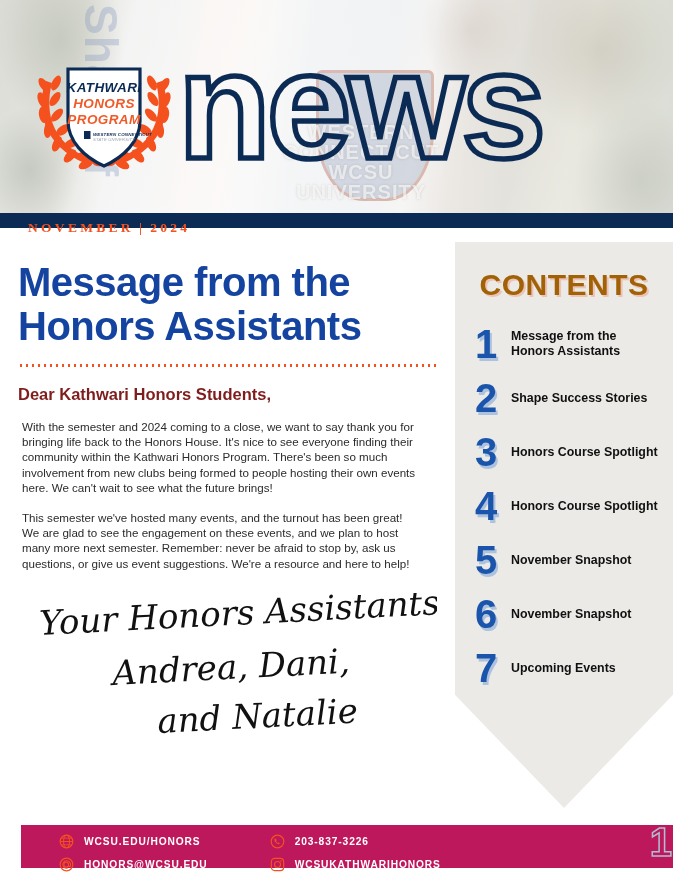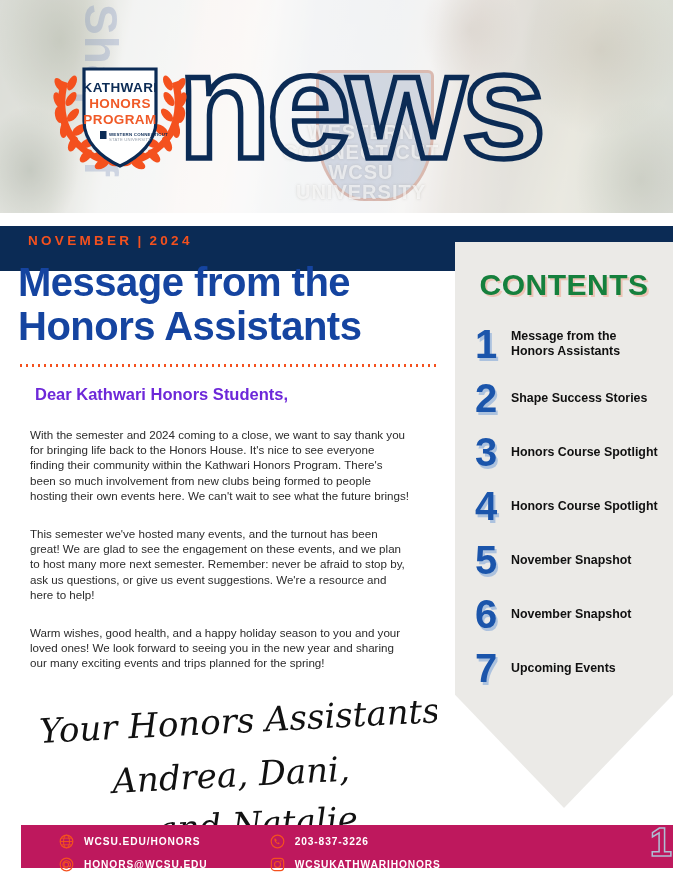--- a/index.html
+++ b/index.html
@@ -99,22 +99,22 @@
     letter-spacing: -4px;
     fill: none;
     stroke: #0b2b55;
     stroke-width: 5.5;
     paint-order: stroke;
   }
 
   
   .logo {
     position: absolute;
-    left: 40px; top: 45px;
-    width: 160px; height: 130px;
+    left: 24px; top: 45px;
+    width: 160px; height: 130px; font-style: italic;
   }
   .logo svg { display:block; }
   .logo-txt-k {
     font-family: "Liberation Sans", sans-serif;
     font-size: 13.5px; font-weight: 700; fill: #0b2b55; letter-spacing: .4px;
   }
   .logo-txt-o {
     font-family: "Liberation Sans", sans-serif;
     font-size: 13.5px; font-weight: 700; fill: #f05a28; letter-spacing: .4px;
   }
@@ -123,23 +123,24 @@
     font-size: 4.4px; font-weight: 700; fill: #0b2b55; letter-spacing: .2px;
   }
   .logo-txt-tiny2 {
     font-family: "Liberation Sans", sans-serif;
     font-size: 4.2px; font-weight: 400; fill: #9aa3ae; letter-spacing: .2px;
   }
 
   
   .datebar {
     position: absolute;
-    left: 0; top: 226px;
-    width: 673px; height: 45px;
+    left: 0; top: 213px;
+    width: 673px; height: 15px;
     background: #0b2b55;
+    font-family: Liberation Serif, serif;
   }
   .datebar-text {
     position: absolute;
     left: 28px; top: 7px;
     font-size: 13.5px;
     font-weight: 700;
     letter-spacing: 3.3px;
     color: #f4511e;
     white-space: nowrap;
   }
@@ -163,27 +164,27 @@
   }
   .divider-dots {
     margin: 16px 18px 0 18px;
     height: 3px;
     background-image: radial-gradient(circle, #f4511e 1.4px, transparent 1.5px);
     background-size: 6px 3px;
     background-repeat: repeat-x;
   }
   .salutation {
     margin: 0;
-    padding: 18px 18px 0 35px;
+    padding: 18px 18px 0 18px;
     font-size: 16.5px;
     font-weight: 700;
-    color: #6d28d9;
+    color: #7f1d1d;
   }
   .body-copy {
-    margin: 12px;
+    margin: 4px;
     padding: 11px 33px 0 18px;
     font-size: 11.6px;
     line-height: 15.2px;
     color: #2b2b2b;
   }
   .signature {
     margin: 0;
     padding: 18px 18px 0 18px;
   }
   .signature svg { display:block; width: 100%; height: 150px; }
@@ -203,21 +204,21 @@
     background: #ebeae7;
     clip-path: polygon(0 0, 100% 0, 100% 80%, 50% 100%, 0 80%);
   }
   .contents-title {
     margin: 0;
     padding: 26px 0 0 0;
     text-align: center;
     font-size: 30px;
     font-weight: 800;
     letter-spacing: 0.5px;
-    color: #15803d;
+    color: #a16207;
     text-shadow: 2px 2px 0 rgba(244,81,30,0.25);
   }
   .toc {
     margin: 0;
     padding: 22px 14px 0 20px;
     list-style: none;
   }
   .toc-item {
     display: flex;
     align-items: center;
@@ -358,21 +359,20 @@
     <span>NOVEMBER</span><span class="sep">|</span><span>2024</span>
   </div>
 </div>
 
 <div class="main">
   <h1 class="headline">Message from the Honors Assistants</h1>
   <div class="divider-dots"></div>
   <p class="salutation">Dear Kathwari Honors Students,</p>
   <p class="body-copy">With the semester and 2024 coming to a close, we want to say thank you for bringing life back to the Honors House. It's nice to see everyone finding their community within the Kathwari Honors Program. There's been so much involvement from new clubs being formed to people hosting their own events here. We can't wait to see what the future brings!</p>
   <p class="body-copy">This semester we've hosted many events, and the turnout has been great! We are glad to see the engagement on these events, and we plan to host many more next semester. Remember: never be afraid to stop by, ask us questions, or give us event suggestions. We're a resource and here to help!</p>
-  <p class="body-copy">Warm wishes, good health, and a happy holiday season to you and your loved ones! We look forward to seeing you in the new year and sharing our many exciting events and trips planned for the spring!</p>
 
   <div class="signature">
     <svg viewBox="0 0 400 150" preserveAspectRatio="xMinYMin meet" aria-hidden="true">
       <text class="sig-text" x="22" y="42" transform="rotate(-3 22 42)">Your Honors Assistants</text>
       <text class="sig-text" x="95" y="92" transform="rotate(-3 95 92)">Andrea, Dani,</text>
       <text class="sig-text" x="140" y="140" transform="rotate(-3 140 140)">and Natalie</text>
     </svg>
   </div>
 </div>
 

